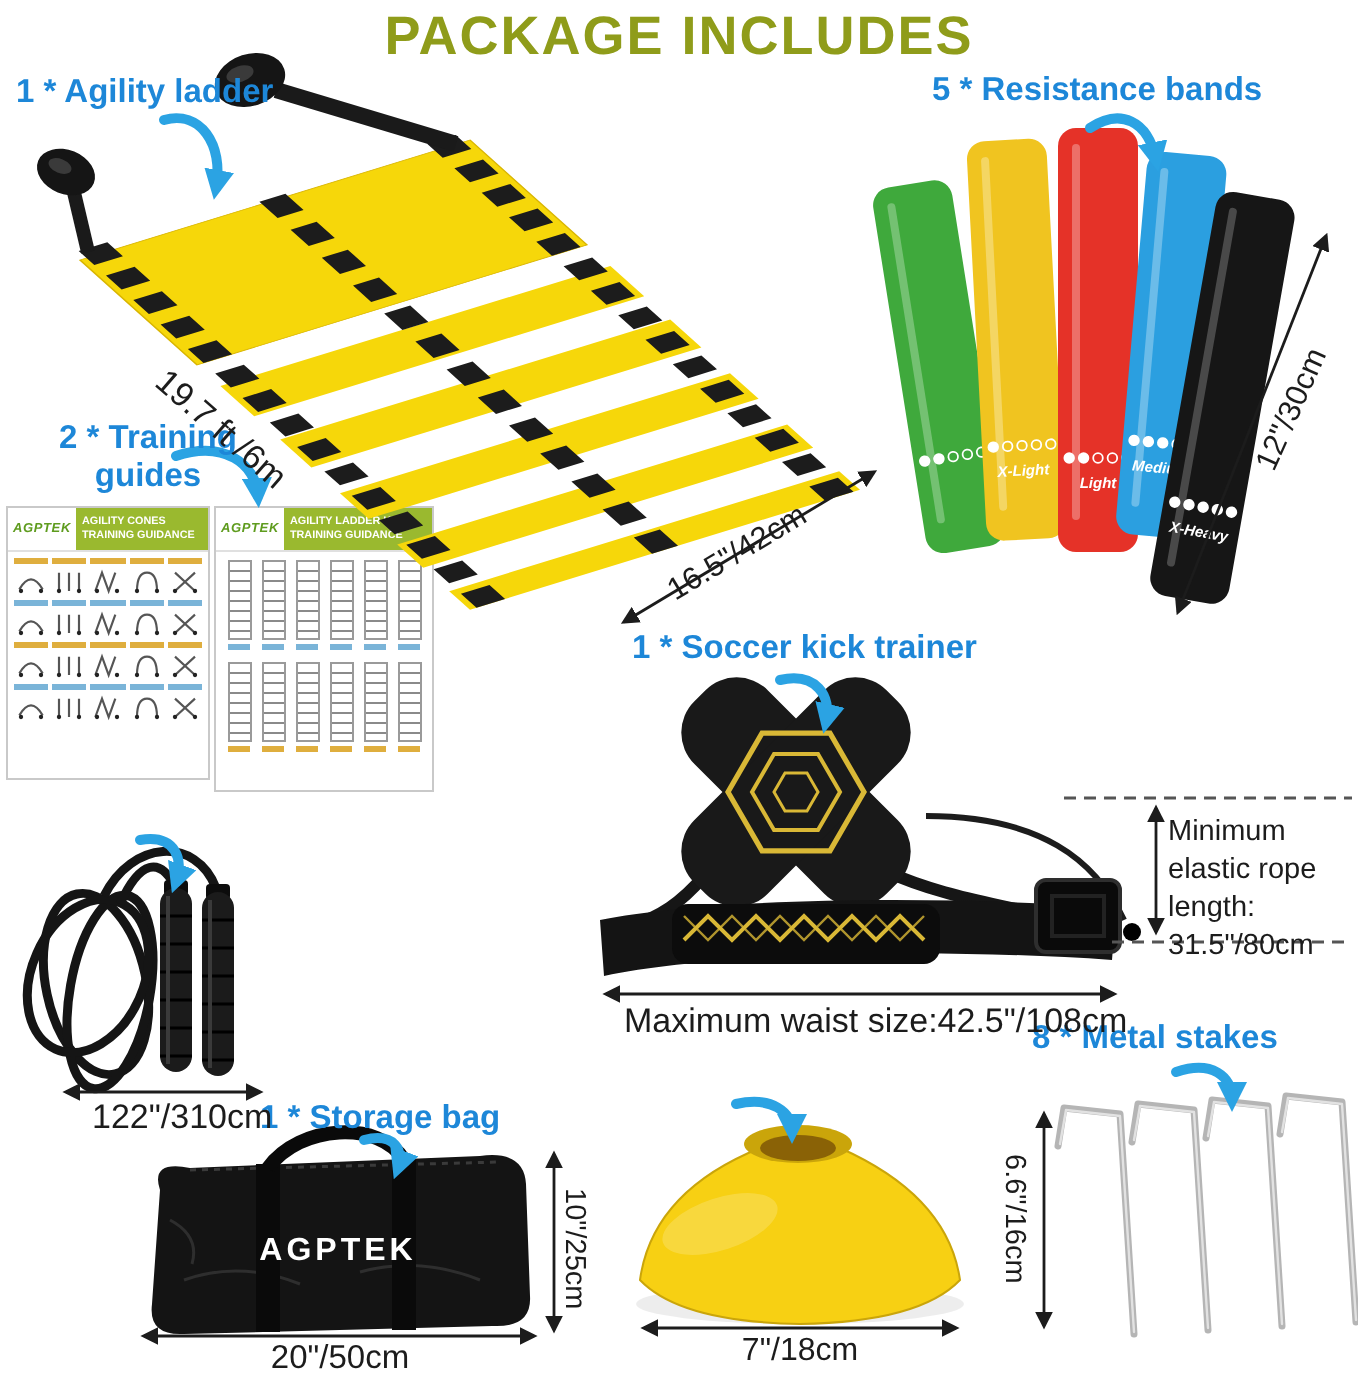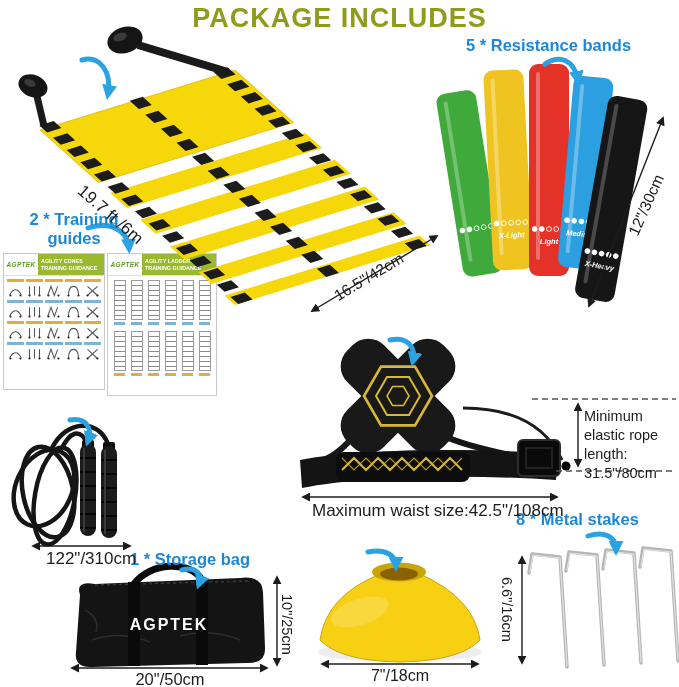--- a/index.html
+++ b/index.html
@@ -29,22 +29,24 @@
         background:repeating-linear-gradient(to bottom,#fff 0 4px,#8a8a8a 4px 5px);}
   .mbar{width:11px;height:3px;}
 </style>
 </head>
 <body>
 
 <div id="stage" style="--title-color: #8f9c1a; --label-color: #1d87d8; --dim-color: #1c1c1c;">
 
   <div class="txt title">PACKAGE INCLUDES</div>
 
+  <div class="txt bluelab" style="left:8px;top:37px;">1 * Agility ladder</div>
   <div class="txt bluelab" style="left:466px;top:36px;text-align:center;">5 * Resistance bands</div>
   <div class="txt bluelab" style="left:15px;top:210px;width:118px;white-space:normal;text-align:center;line-height:1.15;">2 * Training guides</div>
+  <div class="txt bluelab" style="left:316px;top:315px;">1 * Soccer kick trainer</div>
   <div class="txt bluelab" style="left:130px;top:550px;">1 * Storage bag</div>
   <div class="txt bluelab" style="left:516px;top:510px;">8 * Metal stakes</div>
 
   <div class="txt dim" style="left:70px;top:205px;font-size:17px;transform:rotate(41deg);">19.7 ft /6m</div>
   <div class="txt dim" style="left:330px;top:268px;font-size:15.5px;transform:rotate(-31deg);">16.5"/42cm</div>
   <div class="txt dim" style="left:614px;top:196px;font-size:15.5px;transform:rotate(-66deg);">12"/30cm</div>
   <div class="txt dim" style="left:312px;top:501px;font-size:17px;">Maximum waist size:42.5"/108cm</div>
   <div class="txt dim" style="left:584px;top:407px;width:94px;white-space:normal;font-size:14.5px;line-height:1.3;">Minimum elastic rope length: 31.5"/80cm</div>
   <div class="txt dim" style="left:46px;top:549px;font-size:17px;">122"/310cm</div>
   <div class="txt dim" style="left:72px;top:670px;width:196px;text-align:center;font-size:16.5px;">20"/50cm</div>

